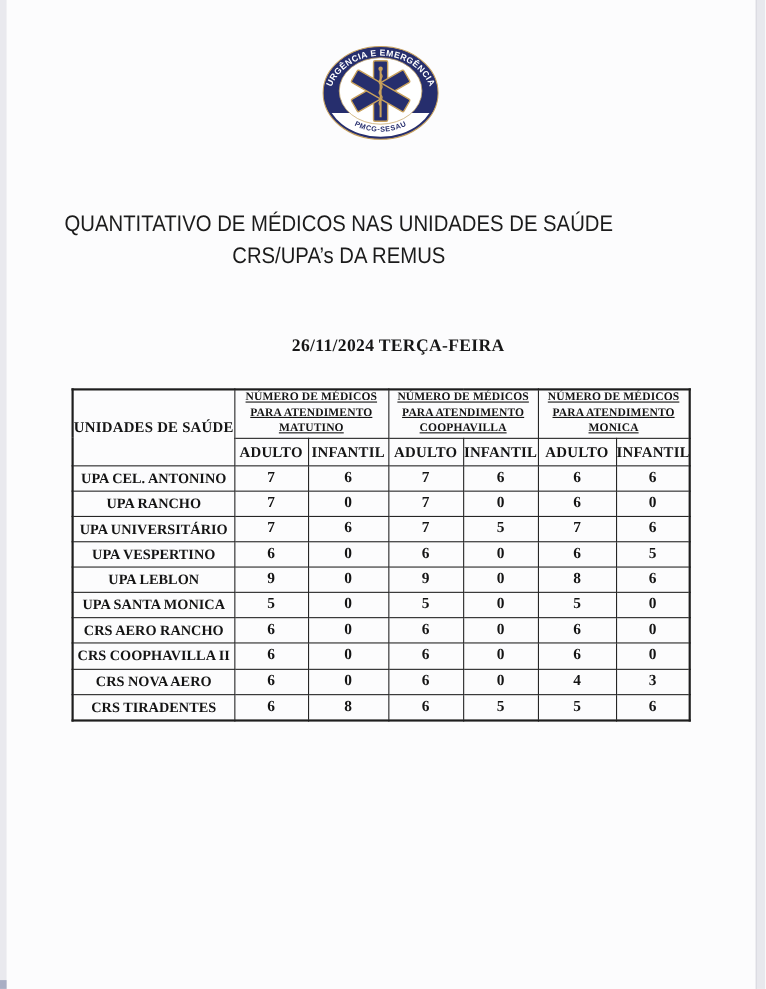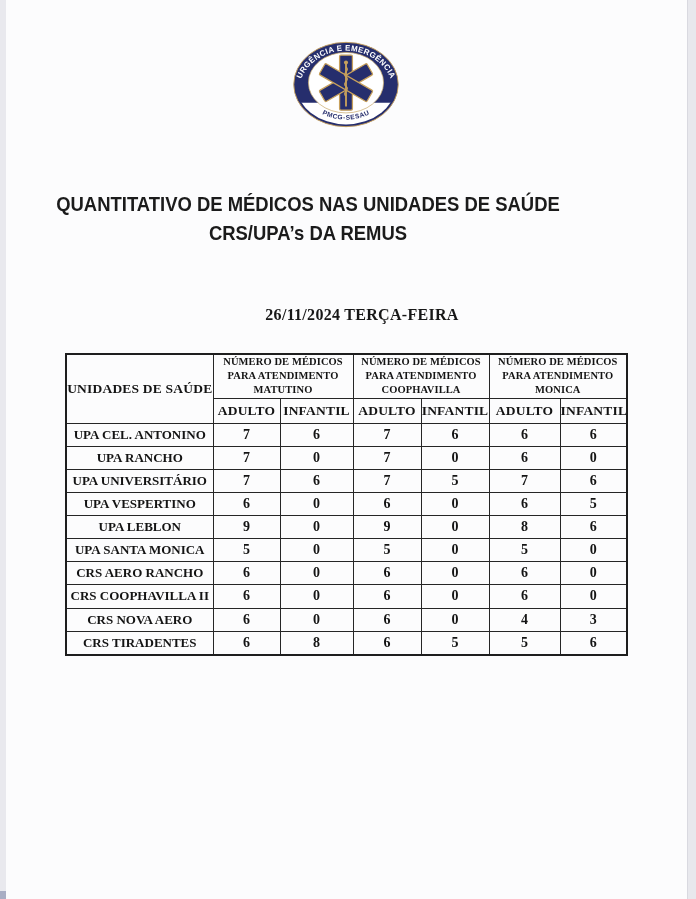--- a/index.html
+++ b/index.html
@@ -11,21 +11,21 @@
   .edge-left  { position:absolute; left:0; top:0; width:6px; height:899px; background:#e9e9ee; }
   .edge-left-bottom { position:absolute; left:0; top:891px; width:6px; height:8px; background:#a9aec4; }
   .edge-right { position:absolute; right:0; top:0; width:8px; height:899px; background:#e8e8ed; border-left:1px solid #d9d9e0; }
 
   .sheet { position:absolute; left:0; top:0; width:696px; height:899px; filter:blur(0.3px); }
 
   .logo { position:absolute; left:291px; top:37px; width:110px; height:95px; }
 
   .title {
     position:absolute; left:0; top:189px; width:616px; text-align:center;
-    font-family:"Liberation Sans", sans-serif; font-weight:bold;
+    font-family:"Liberation Sans", sans-serif; font-weight:normal;
     font-size:20.5px; line-height:29px; color:#1b1b1b;
   }
   .title .tline { transform:scaleX(0.9); transform-origin:50% 50%; }
 
   .date-line {
     position:absolute; left:0; top:306px; width:696px; text-align:center;
     font-weight:bold; font-size:16px; letter-spacing:0.3px; color:#171717;
     transform:translateX(14px);
   }
 
@@ -38,21 +38,21 @@
   }
   table.doc th, table.doc td {
     border:1.5px solid #262626; padding:0;
     text-align:center; vertical-align:middle;
     overflow:hidden; white-space:nowrap;
   }
   tr.group-row { height:44px; }
   tr.sub-row { height:25px; }
   .unit-header { font-size:13.5px; letter-spacing:0.2px; }
   .group-cell { font-size:10.5px; line-height:1.32; letter-spacing:0.1px; }
-  .group-cell span { display:block; }
+  .group-cell span { display:block;text-decoration:underline; }
   .sub-cell { font-size:13.5px; letter-spacing:0.2px; }
   td.unit-cell  { font-size:13px; }
   td.value-cell { font-size:14px; }
 </style>
 </head>
 <body>
 
 <div class="page">
   <div class="edge-left"></div>
   <div class="edge-left-bottom"></div>

